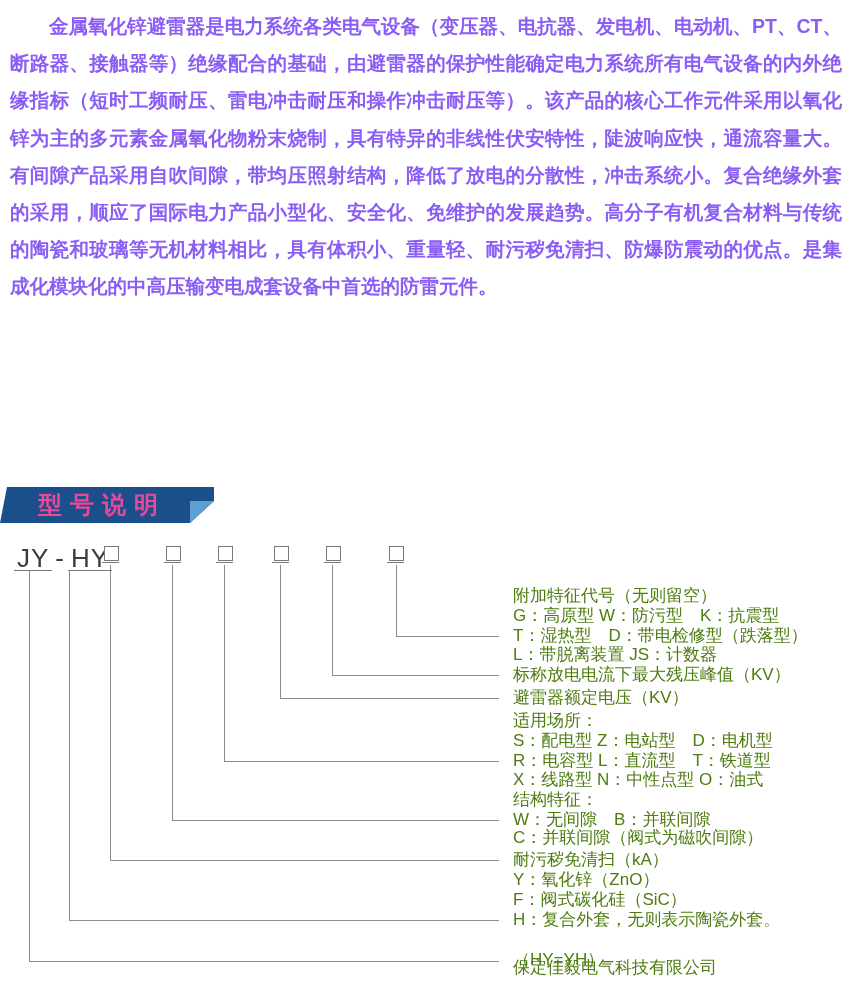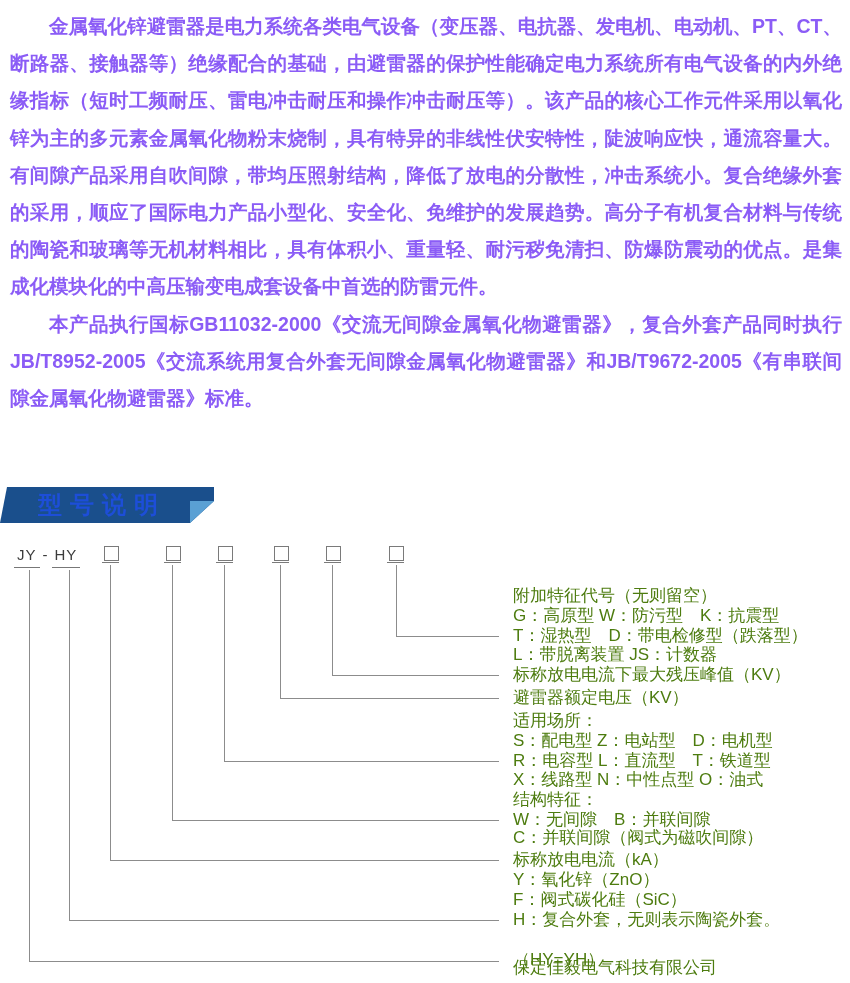--- a/index.html
+++ b/index.html
@@ -13,25 +13,25 @@
     font-size:19.5px;line-height:37.2px;font-weight:700;color:#8b5cf6;
     text-align:justify;
   }
   .intro p{margin:0;text-indent:2em;}
   
   .banner{position:absolute;left:0;top:487px;width:214px;height:36px;}
   .banner svg{position:absolute;left:0;top:0;display:block;}
   .banner-title{
     position:absolute;left:0;top:0;width:214px;height:52px;line-height:36px;
     padding-left:38px;box-sizing:border-box;
-    color:#1d4ed8;font-size:24px;font-weight:700;letter-spacing:8px;white-space:nowrap;
+    color:#ec4899;font-size:24px;font-weight:700;letter-spacing:8px;white-space:nowrap;
   }
   
   .model-code{
-    position:absolute;left:14px;top:543px;font-size:15px;color:#3c3c3c;
+    position:absolute;left:14px;top:543px;font-size:26px;color:#3c3c3c;
     letter-spacing:1px;white-space:nowrap;
   }
   .code-part{display:inline-block;padding:0 3px;line-height:24px;}
   .code-part.underlined{border-bottom:1.6px solid #777;}
   
   .code-box{position:absolute;top:546px;width:13px;height:13px;
     border:1.6px solid #7a7a7a;background:#fff;}
   .box-underline{position:absolute;top:562px;width:17px;height:0;
     border-top:1.6px solid #7a7a7a;}
   
@@ -44,21 +44,20 @@
   .dlabel{
     position:absolute;left:513px;height:20px;line-height:20px;
     font-size:17px;color:#4d7c0f;white-space:nowrap;
   }
 </style>
 </head>
 <body>
 
 <div class="intro">
   <p>金属氧化锌避雷器是电力系统各类电气设备（变压器、电抗器、发电机、电动机、PT、CT、断路器、接触器等）绝缘配合的基础，由避雷器的保护性能确定电力系统所有电气设备的内外绝缘指标（短时工频耐压、雷电冲击耐压和操作冲击耐压等）。该产品的核心工作元件采用以氧化锌为主的多元素金属氧化物粉末烧制，具有特异的非线性伏安特性，陡波响应快，通流容量大。有间隙产品采用自吹间隙，带均压照射结构，降低了放电的分散性，冲击系统小。复合绝缘外套的采用，顺应了国际电力产品小型化、安全化、免维护的发展趋势。高分子有机复合材料与传统的陶瓷和玻璃等无机材料相比，具有体积小、重量轻、耐污秽免清扫、防爆防震动的优点。是集成化模块化的中高压输变电成套设备中首选的防雷元件。</p>
-  <p>本产品执行国标GB11032-2000《交流无间隙金属氧化物避雷器》，复合外套产品同时执行JB/T8952-2005《交流系统用复合外套无间隙金属氧化物避雷器》和JB/T9672-2005《有串联间隙金属氧化物避雷器》标准。</p>
 </div>
 
 <div class="banner">
   <svg width="214" height="36" viewBox="0 0 214 36">
     <polygon points="7,0 214,0 214,14 190,36 0,36" fill="#1a4f8c"></polygon>
     <polygon points="190,14 214,14 190,36" fill="#5aa0d4"></polygon>
   </svg>
   <div class="banner-title">型号说明</div>
 </div>
 
@@ -96,20 +95,20 @@
   <div class="dlabel" style="top:645px">L：带脱离装置 JS：计数器</div>
   <div class="dlabel" style="top:665px">标称放电电流下最大残压峰值（KV）</div>
   <div class="dlabel" style="top:688px">避雷器额定电压（KV）</div>
   <div class="dlabel" style="top:711px">适用场所：</div>
   <div class="dlabel" style="top:731px">S：配电型 Z：电站型　D：电机型</div>
   <div class="dlabel" style="top:751px">R：电容型 L：直流型　T：铁道型</div>
   <div class="dlabel" style="top:770px">X：线路型 N：中性点型 O：油式</div>
   <div class="dlabel" style="top:790px">结构特征：</div>
   <div class="dlabel" style="top:810px">W：无间隙　B：并联间隙</div>
   <div class="dlabel" style="top:828px">C：并联间隙（阀式为磁吹间隙）</div>
-  <div class="dlabel" style="top:850px">标称放电电流（kA）</div>
+  <div class="dlabel" style="top:850px">耐污秽免清扫（kA）</div>
   <div class="dlabel" style="top:870px">Y：氧化锌（ZnO）</div>
   <div class="dlabel" style="top:890px">F：阀式碳化硅（SiC）</div>
   <div class="dlabel" style="top:910px">H：复合外套，无则表示陶瓷外套。</div>
   <div class="dlabel" style="top:950px">（HY=YH）</div>
   <div class="dlabel" style="top:958px">保定佳毅电气科技有限公司</div>
 
 </div>
 
 </body></html>

